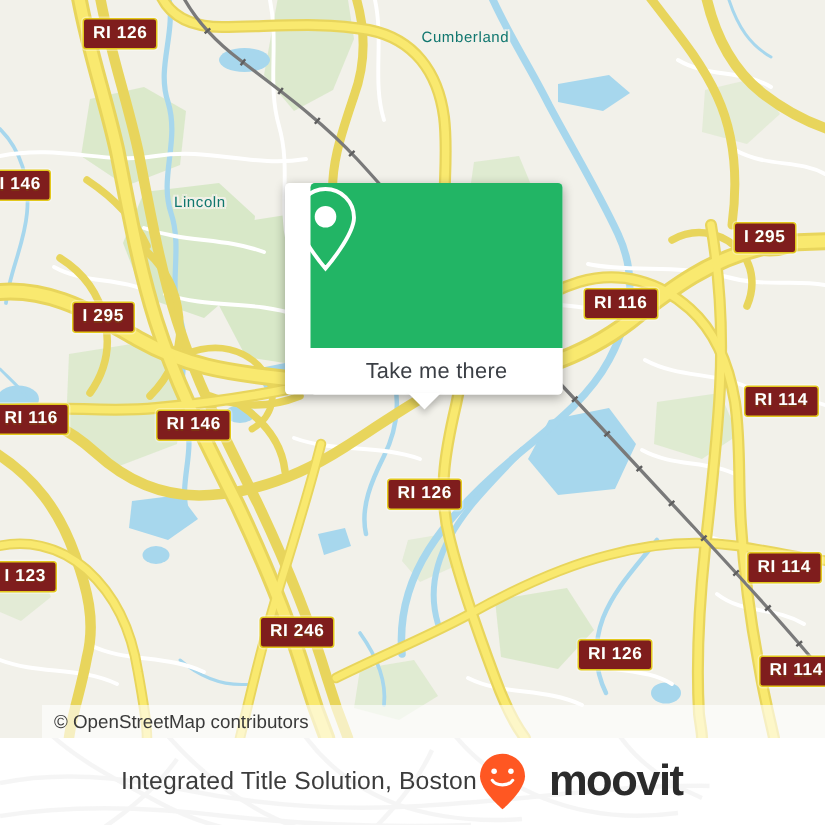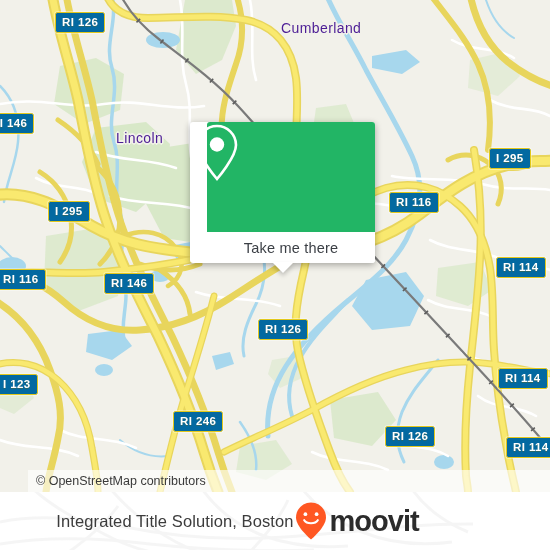--- a/index.html
+++ b/index.html
@@ -12,31 +12,31 @@
 
   
   #map{
     position:absolute;left:0;top:0;width:550px;height:492px;
     background:#f2f1ea;overflow:hidden;
   }
   #map svg{position:absolute;left:0;top:0;}
 
   
   .place-label{
-    position:absolute;color:#4c1d95;font-size:14px;letter-spacing:.4px;
+    position:absolute;color:#0f766e;font-size:10px;letter-spacing:.4px;
     white-space:nowrap;text-shadow:
       -1.6px 0 #f2f1ea,1.6px 0 #f2f1ea,0 -1.6px #f2f1ea,0 1.6px #f2f1ea,
       -1.2px -1.2px #f2f1ea,1.2px -1.2px #f2f1ea,-1.2px 1.2px #f2f1ea,1.2px 1.2px #f2f1ea;
     pointer-events:none;
     text-align:right;
   }
 
   
   .shield{
-    position:absolute;background:#0369a1;border:1.5px solid #e3c81c;
+    position:absolute;background:#7f1d1d;border:1.5px solid #e3c81c;
     border-radius:2.5px;color:#ffffff;font-size:11.5px;font-weight:bold;
     letter-spacing:.4px;line-height:1;padding:3.5px 6px 4px 6px;
     white-space:nowrap;
     text-shadow:0 1px 0 rgba(120,100,0,.35);
     box-shadow:0 0 0 1px rgba(255,255,255,.35);
   }
 
   
   #popup{
     position:absolute;left:190px;top:122px;width:168px;
@@ -67,31 +67,31 @@
     display:flex;align-items:center;
     color:#3a3a3a;font-size:12.5px;padding-left:8px;box-sizing:border-box;
     background:rgba(255,255,255,.62);
     margin-left:28px;
   }
 
   
   #footer{
     position:absolute;left:0;top:492px;width:473px;height:58px;
     background:#ffffff;display:flex;align-items:center;
-    justify-content:center;padding:0 18px 0 20px;box-sizing:border-box;
+    justify-content:flex-end;padding:0 18px 0 20px;box-sizing:border-box;
     overflow:hidden;
   }
   #footer-ghost{
     position:absolute;left:0;top:0;width:550px;height:58px;opacity:.5;
   }
   #footer-title{
     position:relative;color:#3c3c3c;font-size:16.5px;letter-spacing:.1px;
     white-space:nowrap;
   }
-  #brand{position:relative;display:flex;align-items:center;gap:2px;}
+  #brand{position:relative;display:flex;align-items:center;gap:14px;}
   #brand-word{
     color:#2b2b2b;font-size:29px;font-weight:bold;letter-spacing:-1px;
     line-height:1;
   }
 </style>
 </head>
 <body>
 
 <div id="app">
 

